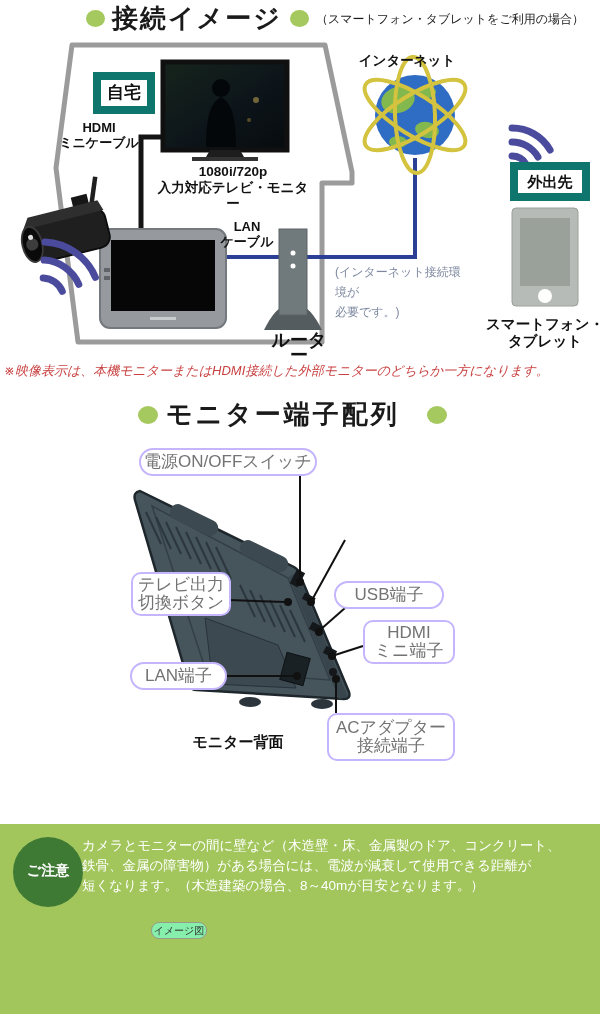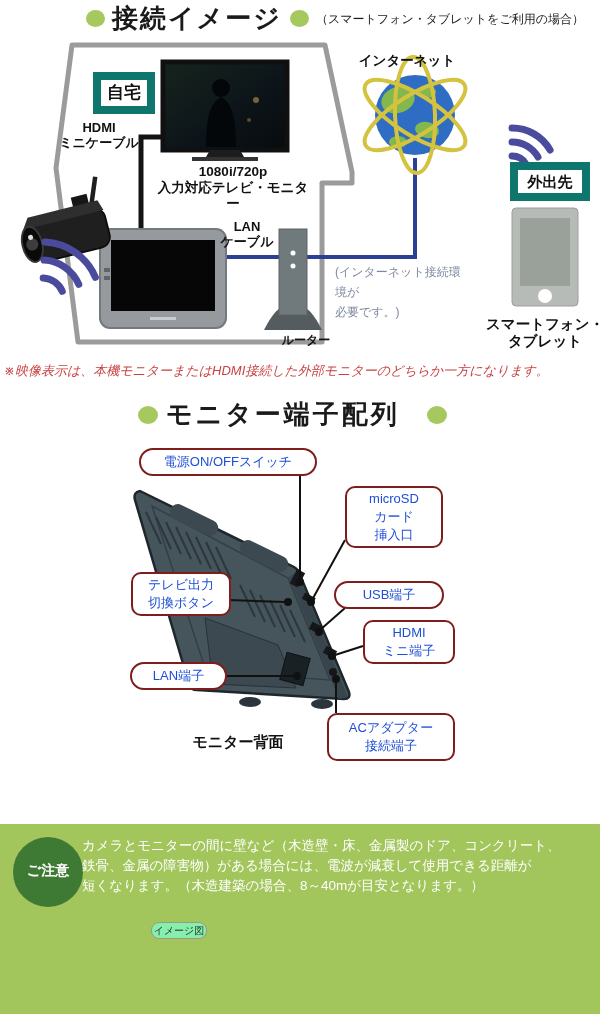--- a/index.html
+++ b/index.html
@@ -5,22 +5,22 @@
   html,body{margin:0;padding:0;}
   .page{position:relative;width:600px;height:1017px;background:#ffffff;overflow:hidden;
         font-family:"Liberation Sans","DejaVu Sans",sans-serif;color:#1a1a1a;}
   .abs{position:absolute;}
   .preline{white-space:pre-line;}
   .dot{position:absolute;width:19px;height:17px;border-radius:50%;background:#a5c95e;}
   .h-title{font-weight:bold;font-size:26px;letter-spacing:2px;color:#1a1a1a;}
   .h-sub{font-weight:normal;font-size:12px;color:#1a1a1a;}
   .blabel{font-weight:bold;font-size:13px;line-height:15px;text-align:center;color:#111;}
   .boxlabel{border:8px solid #0f766e;background:#fff;font-weight:bold;text-align:center;color:#111;}
-  .callout{position:absolute;background:#fff;border:2px solid #7f1d1d;color:#1d4ed8;
-           font-size:13px;line-height:18px;text-align:center;display:flex;
+  .callout{position:absolute;background:#fff;border:2px solid #c4b5fd;color:#737373;
+           font-size:17px;line-height:18px;text-align:center;display:flex;
            align-items:center;justify-content:center;}
   .pill{border-radius:16px;}
   .rbox{border-radius:10px;}
   .note-red{color:#c94141;font-size:13px;font-style:italic;}
   .caution-band{position:absolute;left:0;top:824px;width:600px;height:190px;background:#a2c65c;}
   .caution-text{color:#ffffff;font-size:13.5px;line-height:20px;}
   .badge-text{color:#fff;font-weight:bold;font-size:14px;text-align:center;}
   .img-tag{position:absolute;background:#86efac;border:1.5px solid #9a9a8a;border-radius:8px;
            font-size:10px;color:#333;text-align:center;line-height:15px;}
   .gray-note{color:#7e89a0;font-size:12px;line-height:20px;text-align:left;}
@@ -243,38 +243,35 @@
   <span class="dot" style="left:290px;top:10px;"></span>
   <div class="abs h-sub" style="left:316px;top:11px;">（スマートフォン・タブレットをご利用の場合）</div>
 
   <div class="abs boxlabel" style="left:93px;top:72px;width:46px;height:26px;font-size:17px;line-height:26px;">自宅</div>
   <div class="abs blabel preline" style="left:53px;top:120px;width:92px;">HDMI
 ミニケーブル</div>
   <div class="abs blabel preline" style="left:157px;top:164px;width:152px;font-size:13.5px;line-height:16px;">1080i/720p
 入力対応テレビ・モニター</div>
   <div class="abs blabel preline" style="left:214px;top:219px;width:66px;">LAN
 ケーブル</div>
-  <div class="abs blabel" style="left:270px;top:333px;width:72px;font-size:12px;">ルーター</div>
+  <div class="abs blabel" style="left:263px;top:333px;width:72px;font-size:18px;">ルーター</div>
   <div class="abs blabel" style="left:352px;top:53px;width:110px;font-size:13.5px;">インターネット</div>
   <div class="abs gray-note preline" style="left:335px;top:262px;width:130px;">(インターネット接続環境が
 必要です。)</div>
   <div class="abs boxlabel" style="left:510px;top:162px;width:64px;height:23px;font-size:15px;line-height:23px;">外出先</div>
   <div class="abs blabel preline" style="left:485px;top:316px;width:120px;font-size:14.5px;line-height:17px;">スマートフォン・
 タブレット</div>
 
   <div class="abs note-red" style="left:4px;top:362px;width:592px;">※映像表示は、本機モニターまたはHDMI接続した外部モニターのどちらか一方になります。</div>
 
   <span class="dot" style="left:138px;top:406px;width:20px;height:18px;"></span>
   <div class="abs h-title" style="left:166px;top:397px;letter-spacing:3px;">モニター端子配列</div>
   <span class="dot" style="left:427px;top:406px;width:20px;height:18px;"></span>
 
   <div class="callout pill" style="left:139px;top:448px;width:174px;height:24px;">電源ON/OFFスイッチ</div>
-  <div class="callout rbox preline" style="left:345px;top:486px;width:94px;height:58px;">microSD
-カード
-挿入口</div>
   <div class="callout rbox preline" style="left:131px;top:572px;width:96px;height:40px;">テレビ出力
 切換ボタン</div>
   <div class="callout pill" style="left:334px;top:581px;width:106px;height:24px;">USB端子</div>
   <div class="callout rbox preline" style="left:363px;top:620px;width:88px;height:40px;">HDMI
 ミニ端子</div>
   <div class="callout pill" style="left:130px;top:662px;width:93px;height:24px;">LAN端子</div>
   <div class="callout rbox preline" style="left:327px;top:713px;width:124px;height:44px;">ACアダプター
 接続端子</div>
   <div class="abs blabel" style="left:186px;top:734px;width:104px;font-size:15px;">モニター背面</div>
 

